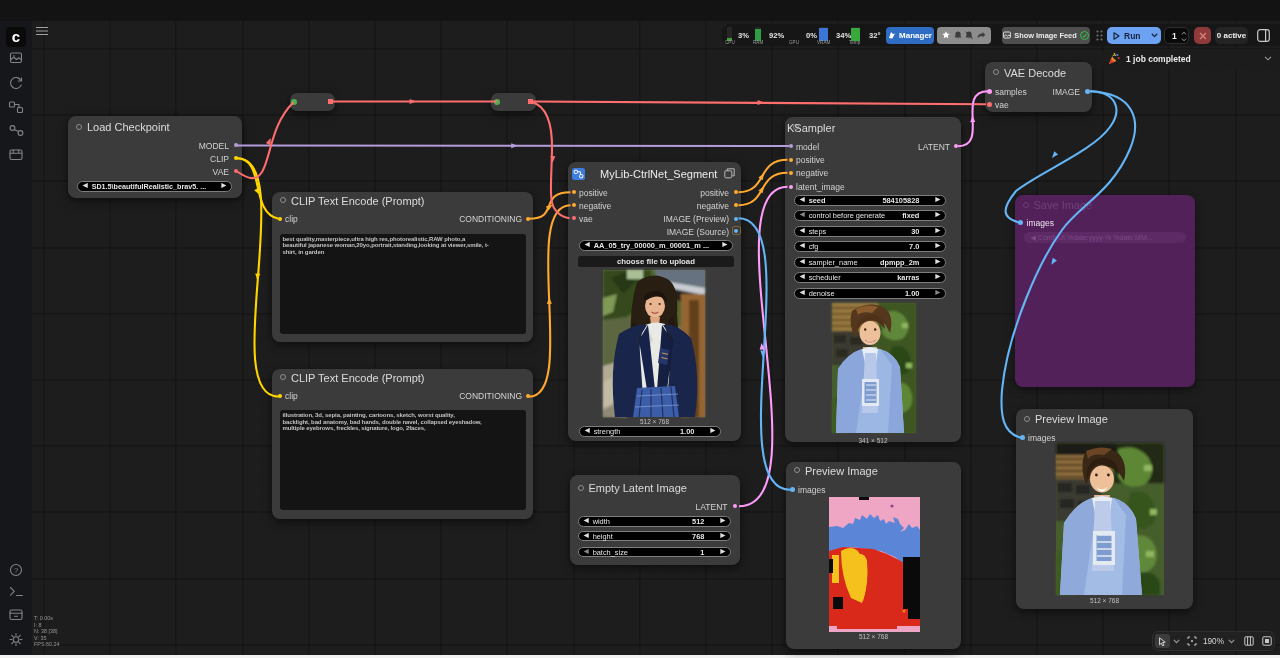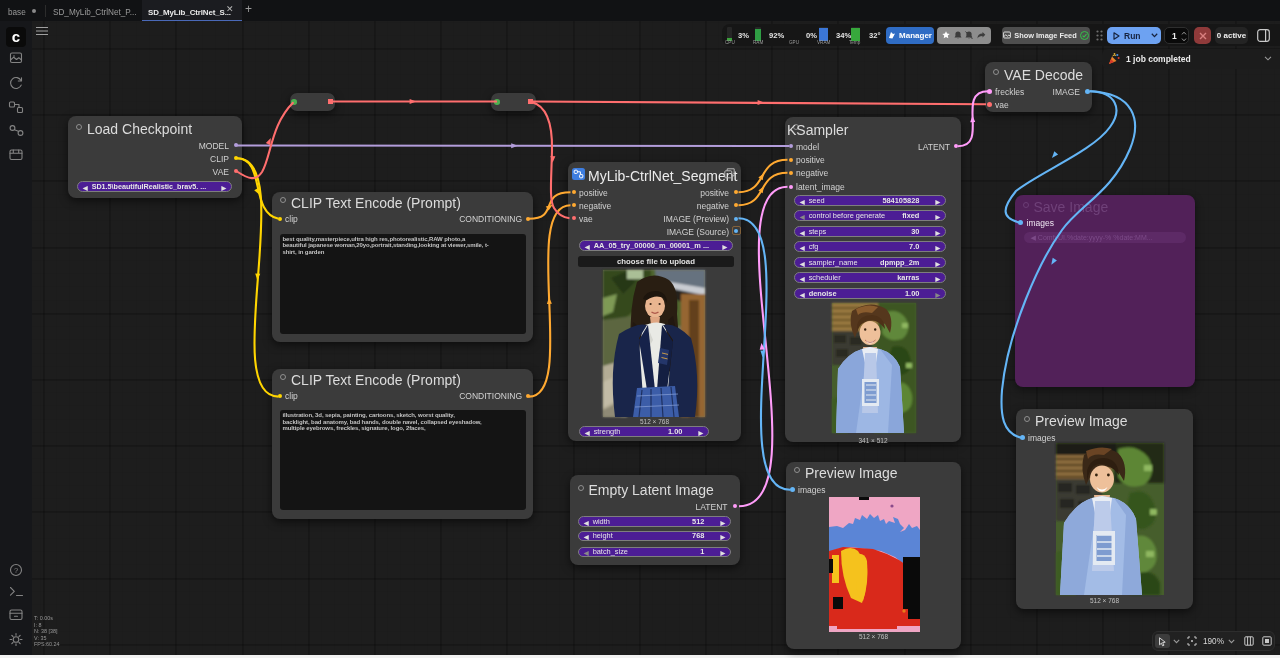--- a/index.html
+++ b/index.html
@@ -18,56 +18,45 @@
       repeating-linear-gradient(to right, rgba(0,0,0,0.18) 0 2px, transparent 2px 66.2px),
       repeating-linear-gradient(to bottom, rgba(0,0,0,0.18) 0 2px, transparent 2px 66.2px),
       repeating-linear-gradient(to right, rgba(0,0,0,0.03) 0 1px, transparent 1px 13.24px),
       repeating-linear-gradient(to bottom, rgba(0,0,0,0.03) 0 1px, transparent 1px 13.24px);
     background-position:11px 27px; }
   #whitebar { position:absolute; left:0; top:655px; width:1280px; height:3px; background:#f2f2f2; }
   
   .node { position:absolute; background:#3b3b3b; border-radius:8px;
     box-shadow:0 3px 9px rgba(0,0,0,0.55); }
   .ring { position:absolute; width:6px; height:6px; border:1.5px solid #8f8f8f; border-radius:50%; }
-  .ntitle { position:absolute; font-size:14px; color:#dcdcdc; white-space:nowrap; }
+  .ntitle { position:absolute; font-size:11px; color:#dcdcdc; white-space:nowrap; }
   .slot { position:absolute; font-size:8.5px; color:#d2d2d2; white-space:nowrap; }
   .slot.r { }
   .port { position:absolute; width:4px; height:4px; border-radius:50%; }
-  .pill { position:absolute; background:#4c1d95; border:1px solid #7e7e7e; border-radius:7px;
-    font-size:7.8px; color:#e6e6e6; display:flex; align-items:flex-end; font-weight:600; }
+  .pill { position:absolute; background:#000000; border:1px solid #7e7e7e; border-radius:7px;
+    font-size:7.8px; color:#e6e6e6; display:flex; align-items:flex-start; font-weight:600; }
   .pill .nm { margin-left:4px; }
   .pill .vl { margin-left:auto; margin-right:16px; }
   .arrL, .arrR { font-size:6px; color:#e0e0e0; line-height:1; }
   .arrL { margin-left:5px; } .arrR { margin-right:5px; }
   .wrow { left:9px; width:152px; height:11px; font-size:7.4px; }
   .mtxt { position:absolute; top:30.5px; font-size:7.6px; font-weight:700; color:#e4e4e4; }
   .tarea { position:absolute; background:#141414; border-radius:3px; color:#c2c2c2;
     font-size:6px; font-weight:700; line-height:6.7px; padding:2px 3px; letter-spacing:-0.1px;
     word-break:break-word; }
   .caption { position:absolute; font-size:6.5px; color:#c0c0c0; text-align:center; }
   svg { position:absolute; overflow:visible; }
   #wires { left:0; top:0; width:1280px; height:658px; z-index:30; pointer-events:none; }
   .nodes-layer { z-index:10; }
   .ui-layer { z-index:40; }
 </style>
 </head>
 <body>
 <div id="stage">
   <div id="canvas"></div>
-  <div id="tabbar">
-    <div class="tab" style="left:8px;">base</div>
-    <div style="position:absolute;left:32px;top:9px;width:4px;height:4px;border-radius:50%;background:#8a8a8a;"></div>
-    <div style="position:absolute;left:45px;top:5px;width:1px;height:12px;background:#2c2c2c;"></div>
-    <div class="tab" style="left:53px;">SD_MyLib_CtrlNet_P...</div>
-    <div style="position:absolute;left:142px;top:0;width:100px;height:21px;background:#1b1c20;"></div>
-    <div class="tab" style="left:148px;color:#eaeaea;font-weight:700;font-size:7.9px;letter-spacing:-0.1px;">SD_MyLib_CtrlNet_S...</div>
-    <div style="position:absolute;left:226px;top:4px;width:10px;height:12px;color:#b8b8b8;font-size:9px;">✕</div>
-    <div style="position:absolute;left:142px;top:19.5px;width:100px;height:1.6px;background:#4a69b8;"></div>
-    <div style="position:absolute;left:245px;top:2px;color:#9a9a9a;font-size:12px;font-weight:300;">+</div>
-  </div>
   <div id="sidebar">
     <svg width="32" height="635" viewBox="0 0 32 635">
       <rect x="6" y="6" width="20" height="20" rx="4" fill="#0a0a0a"></rect>
       <text x="16" y="21" font-size="15" font-weight="800" fill="#ffffff" text-anchor="middle" font-family="Liberation Sans">c</text>
       <g stroke="#848484" stroke-width="1.1" fill="none" stroke-linecap="round" stroke-linejoin="round">
 
         <rect x="10.5" y="32" width="11" height="9.5" rx="1.5"></rect>
         <path d="M10.5 39 l3.2 -2.8 2.8 2.3 2.3 -1.8 2.7 2.3"></path>
         <circle cx="14" cy="35" r="0.8" fill="#848484" stroke="none"></circle>
 
@@ -140,21 +129,21 @@
 
   <div class="node" style="left:568px;top:162px;width:173px;height:279px;">
     <svg style="left:4px;top:6px;" width="13" height="12" viewBox="0 0 13 12">
       <rect x="0" y="0" width="13" height="12" rx="2.5" fill="#3d7de0"></rect>
       <g stroke="#fff" stroke-width="1" fill="none">
         <rect x="2.2" y="2.2" width="3.2" height="3.2" rx="0.8"></rect>
         <rect x="7.6" y="6.6" width="3.2" height="3.2" rx="0.8"></rect>
         <path d="M5.4 3.8 h3 v2.8"></path>
       </g>
     </svg>
-    <div class="ntitle" style="left:20px;top:6px;color:#ececec;">MyLib-CtrlNet_Segment</div>
+    <div class="ntitle" style="left:32px;top:6px;color:#ececec;">MyLib-CtrlNet_Segment</div>
     <svg style="right:6px;top:6px;" width="11" height="11" viewBox="0 0 11 11">
       <g stroke="#b8b8b8" stroke-width="1" fill="none">
         <rect x="0.8" y="2.8" width="7" height="7" rx="1"></rect>
         <path d="M3.2 2.8 v-2 h7 v7 h-2"></path>
       </g>
     </svg>
     <div class="port" style="left:3.7px;top:28px;background:#ffa931;"></div>
     <div class="slot" style="left:11px;top:25.5px;">positive</div>
     <div class="port" style="left:3.7px;top:41px;background:#ffa931;"></div>
     <div class="slot" style="left:11px;top:38.5px;">negative</div>
@@ -219,21 +208,21 @@
               <path d="M39 120 L36 147 M48 119 L48 147 M58 118 L60 147 M68 117 L71 147"></path>
             </g>
         <g stroke="#8aa2d8" stroke-width="0.7">
               <path d="M34 126 L75 124 M32 137 L76 135"></path>
             </g>
         <path d="M57 78 l9 2 -2 15 -9 -2 Z" fill="#24366a"></path>
         <path d="M59 83 l6 1.4 M58.5 87.5 l6 1.4" stroke="#c89a4a" stroke-width="1"></path>
       </g>
     </svg>
     <div class="caption" style="left:0;right:0;top:256px;">512 × 768</div>
-    <div class="pill" style="left:11px;top:263.5px;width:130px;height:11px;font-size:7.4px;">
+    <div class="pill" style="left:11px;top:263.5px;width:142px;height:11px;font-size:7.4px;">
       <span class="arrL">◀</span>
           <span class="nm" style="font-weight:400;">strength</span>
           <span class="vl">1.00</span>
           <span class="arrR">▶</span>
     </div>
   </div>
 
   <div class="node" style="left:785px;top:117px;width:176px;height:325px;">
     <div class="ring" style="left:8px;top:7px;"></div>
     <div class="ntitle" style="left:2px;top:4.5px;">KSampler</div>
@@ -242,21 +231,21 @@
     <div class="port" style="left:3.5px;top:40.5px;background:#ffa931;"></div>
     <div class="slot" style="left:11px;top:38px;">positive</div>
     <div class="port" style="left:3.5px;top:53.5px;background:#ffa931;"></div>
     <div class="slot" style="left:11px;top:51px;">negative</div>
     <div class="port" style="left:3.5px;top:67.5px;background:#ff9cf9;"></div>
     <div class="slot" style="left:11px;top:65px;">latent_image</div>
     <div class="slot r" style="right:11px;top:24.5px;">LATENT</div>
     <div class="port" style="right:3.5px;top:27px;background:#ff9cf9;"></div>
     <div class="pill wrow" style="top:77.5px;">
           <span class="arrL">◀</span>
-          <span class="nm" style="font-weight:400;">seed</span>
+          <span class="nm" style="font-weight:700;">seed</span>
           <span class="vl">584105828</span>
           <span class="arrR">▶</span>
         </div>
     <div class="pill wrow" style="top:93px;">
           <span class="arrL" style="color:#888;">◀</span>
           <span class="nm" style="font-weight:400;">control before generate</span>
           <span class="vl">fixed</span>
           <span class="arrR">▶</span>
         </div>
     <div class="pill wrow" style="top:108.5px;">
@@ -278,21 +267,21 @@
           <span class="arrR">▶</span>
         </div>
     <div class="pill wrow" style="top:155px;">
           <span class="arrL">◀</span>
           <span class="nm" style="font-weight:400;">scheduler</span>
           <span class="vl">karras</span>
           <span class="arrR">▶</span>
         </div>
     <div class="pill wrow" style="top:170.5px;">
           <span class="arrL">◀</span>
-          <span class="nm" style="font-weight:700;">denoise</span>
+          <span class="nm" style="font-weight:400;">denoise</span>
           <span class="vl">1.00</span>
           <span class="arrR" style="color:#888;">▶</span>
         </div>
 
     <svg style="left:46.5px;top:186px;" width="84" height="130" viewBox="0 0 84 130">
       <defs>
             <filter id="b2" x="-10%" y="-10%" width="120%" height="120%">
               <feGaussianBlur stdDeviation="1.2"></feGaussianBlur>
             </filter>
           </defs>
@@ -355,21 +344,21 @@
           <span class="nm" style="font-weight:400;">batch_size</span>
           <span class="vl">1</span>
           <span class="arrR">▶</span>
         </div>
   </div>
 
   <div class="node" style="left:985px;top:62px;width:107px;height:50px;">
     <div class="ring" style="left:8px;top:7px;"></div>
     <div class="ntitle" style="left:19px;top:4.5px;">VAE Decode</div>
     <div class="port" style="left:1.5px;top:26.5px;width:5px;height:5px;background:#ff9cf9;"></div>
-    <div class="slot" style="left:10px;top:24.5px;">freckles</div>
+    <div class="slot" style="left:10px;top:24.5px;">samples</div>
     <div class="port" style="left:1.5px;top:39.5px;width:5px;height:5px;background:#ff6e6e;"></div>
     <div class="slot" style="left:10px;top:37.5px;">vae</div>
     <div class="slot r" style="right:12px;top:24.5px;">IMAGE</div>
     <div class="port" style="right:2.5px;top:26.5px;width:5px;height:5px;background:#64b5f6;"></div>
   </div>
 
   <div class="node" style="left:1014.5px;top:194.5px;width:180px;height:192px;background:#522159;box-shadow:0 3px 9px rgba(0,0,0,0.45);">
     <div class="ring" style="left:8px;top:7px;border-color:#6b3d75;"></div>
     <div class="ntitle" style="left:19px;top:4.5px;color:#6f4179;">Save Image</div>
     <div class="port" style="left:3.5px;top:25.5px;width:5px;height:5px;background:#64b5f6;"></div>

